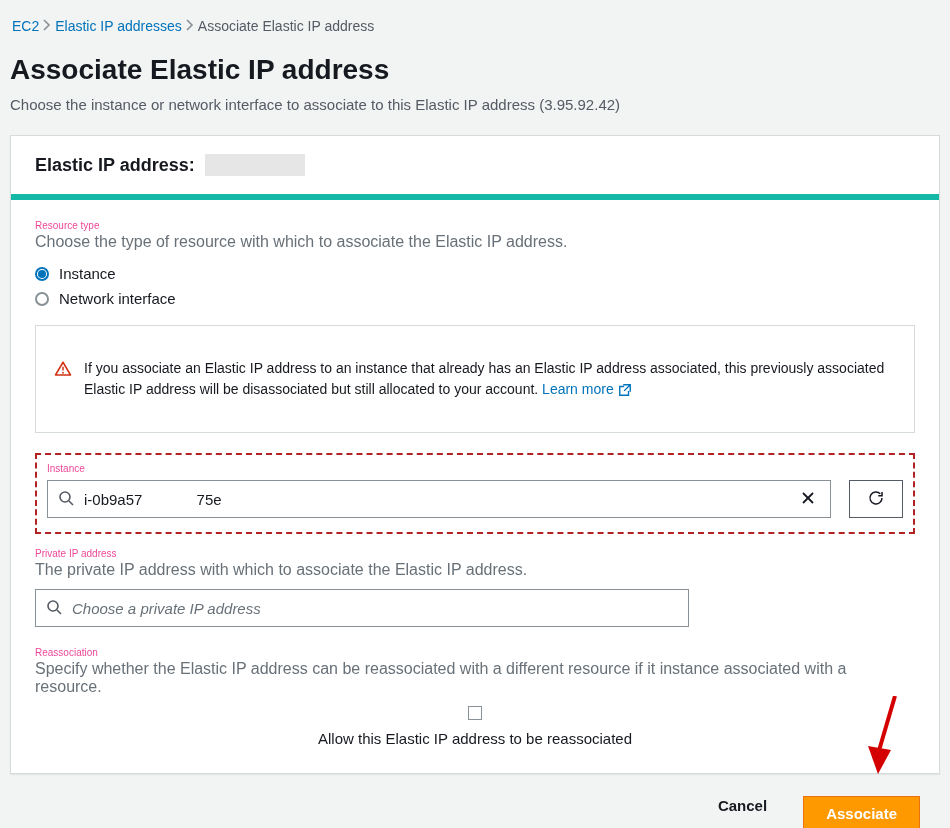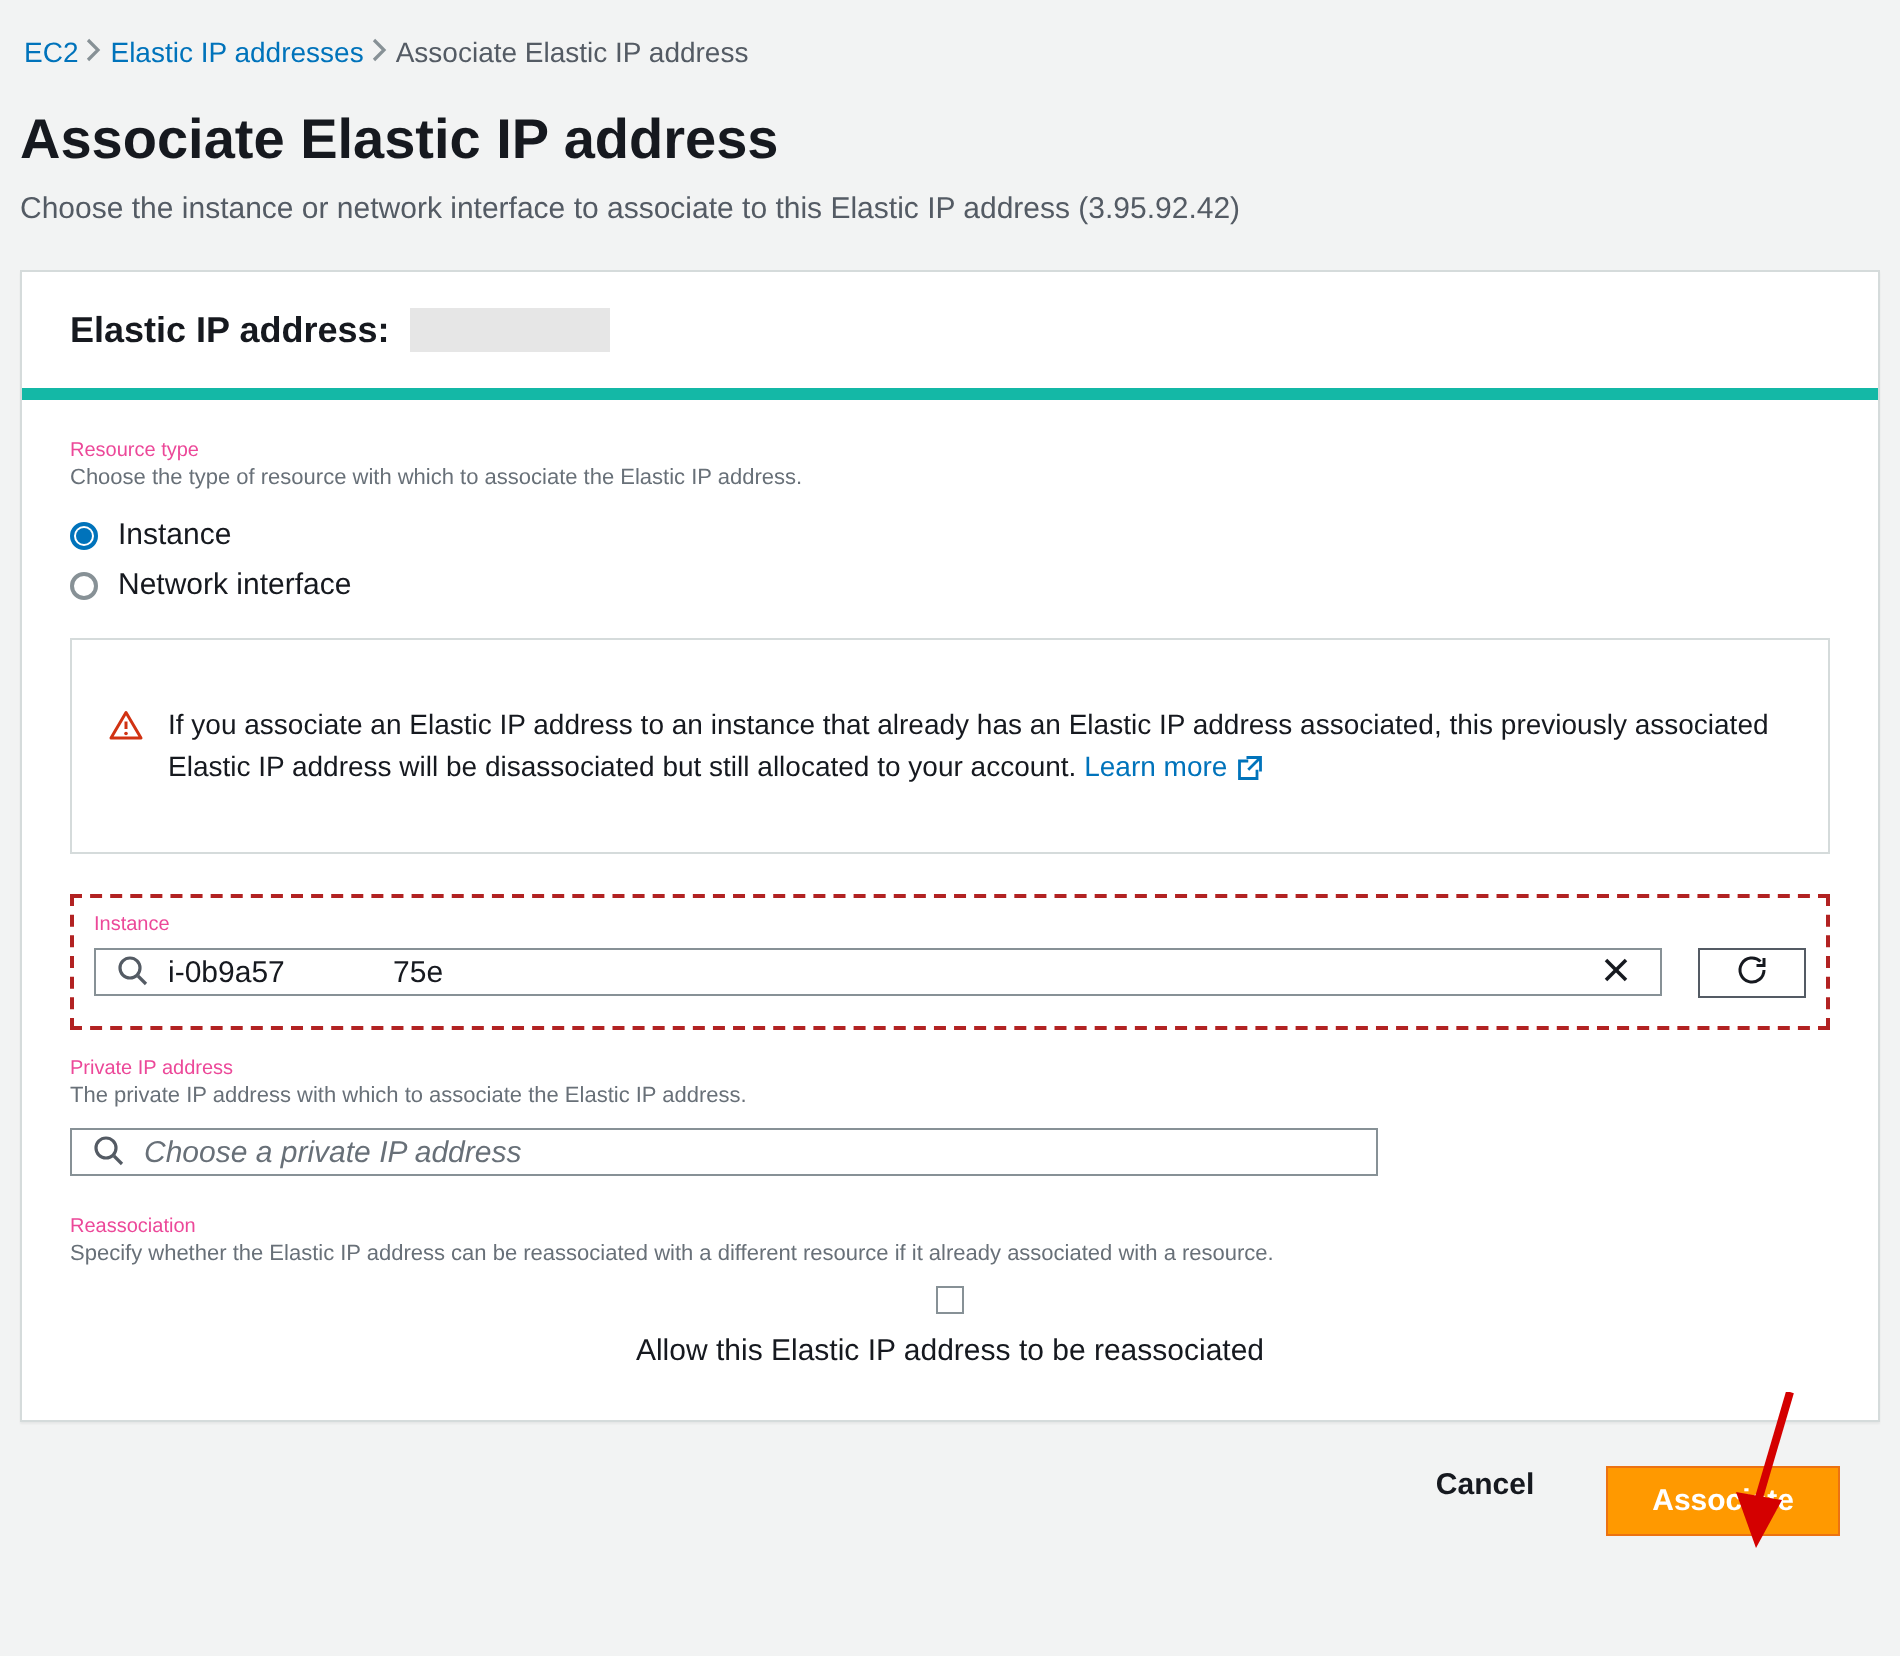--- a/index.html
+++ b/index.html
@@ -59,21 +59,21 @@
     display: inline-block;
     width: 100px;
     height: 22px;
     background: #e6e6e6;
     vertical-align: middle;
   }
 
   .panel-body { padding: 20px 24px 26px 24px; }
 
   .field-label { font-size: 10px; color: #ec4899; margin-bottom: 2px; }
-  .field-help { font-size: 11px; color: #687078; margin-bottom: 10px; }
+  .field-help { font-size: 16px; color: #687078; margin-bottom: 10px; }
 
   .radio-group { margin: 6px 0 14px 0; }
   .radio-row {
     display: flex;
     align-items: center;
     gap: 10px;
     padding: 4px 0;
     cursor: pointer;
     font-size: 15px;
   }
@@ -116,21 +116,21 @@
   .instance-row {
     display: flex;
     gap: 18px;
     align-items: stretch;
   }
   .search-box {
     flex: 1;
     display: flex;
     align-items: center;
     border: 1px solid #879196;
-    height: 24px;
+    height: 38px;
     padding: 0 10px;
     gap: 8px;
     background: #fff;
   }
   .search-box input {
     border: none;
     outline: none;
     flex: 1;
     font-size: 15px;
     font-family: inherit;
@@ -309,21 +309,21 @@
                 <circle cx="7" cy="7" r="5" fill="none" stroke="#545b64" stroke-width="1.6"></circle>
                 <line x1="11" y1="11" x2="15" y2="15" stroke="#545b64" stroke-width="1.6"></line>
               </svg>
           </span>
           <input type="text" placeholder="Choose a private IP address" style="">
         </div>
       </div>
 
       <div class="field-block" style="margin-bottom:0;">
         <div class="field-label">Reassociation</div>
-        <div class="field-help">Specify whether the Elastic IP address can be reassociated with a different resource if it already associated with a resource.</div>
+        <div class="field-help">Specify whether the Elastic IP address can be reassociated with a different resource if it instance associated with a resource.</div>
         <div class="checkbox-row">
           <span class="checkbox"></span>
           <span>Allow this Elastic IP address to be reassociated</span>
         </div>
       </div>
 
     </div>
   </div>
 
   <div class="footer">

